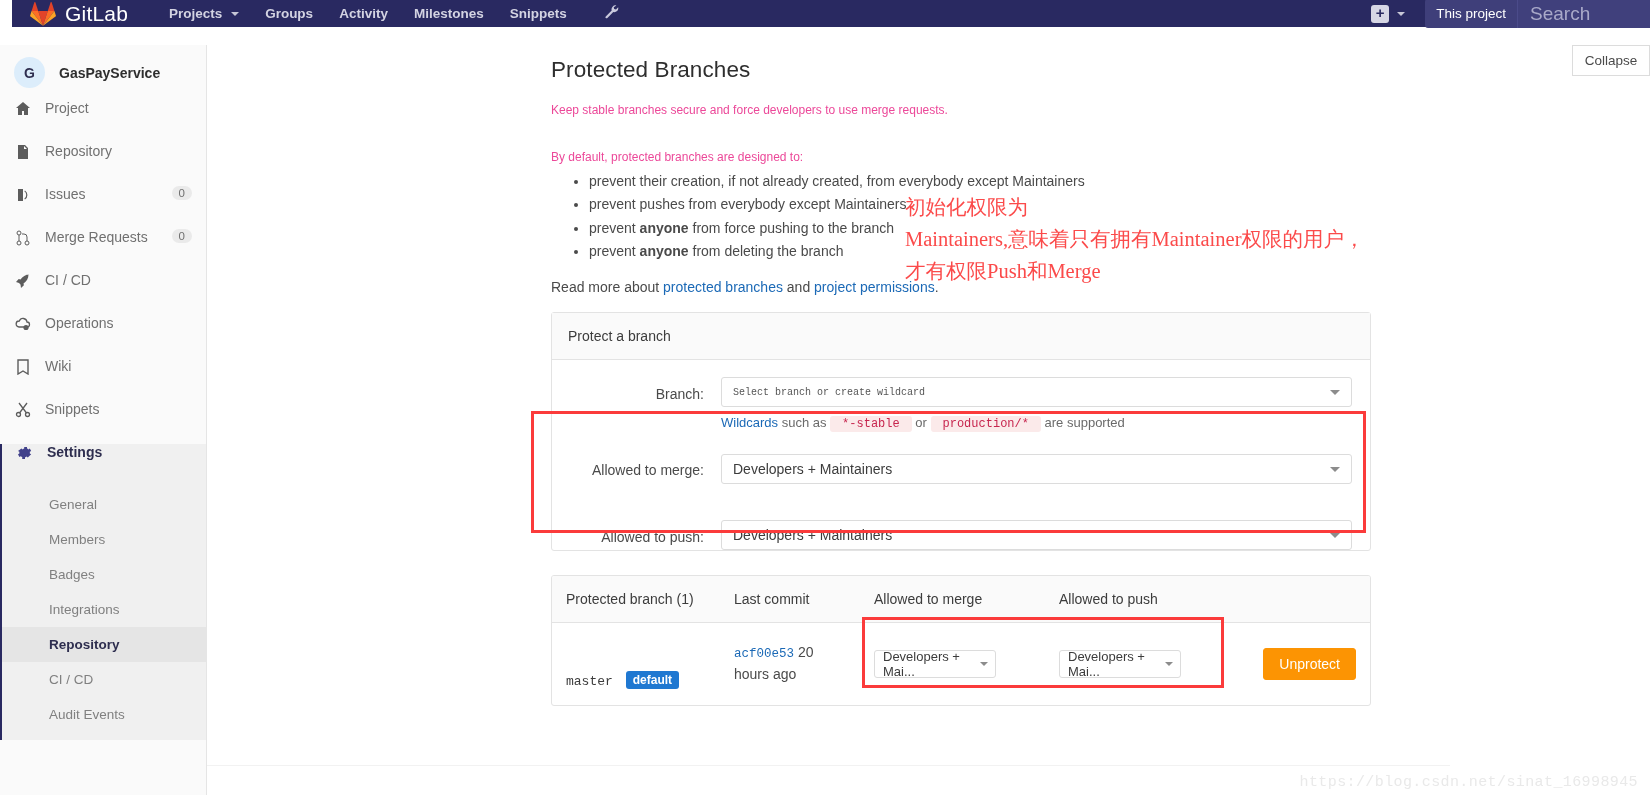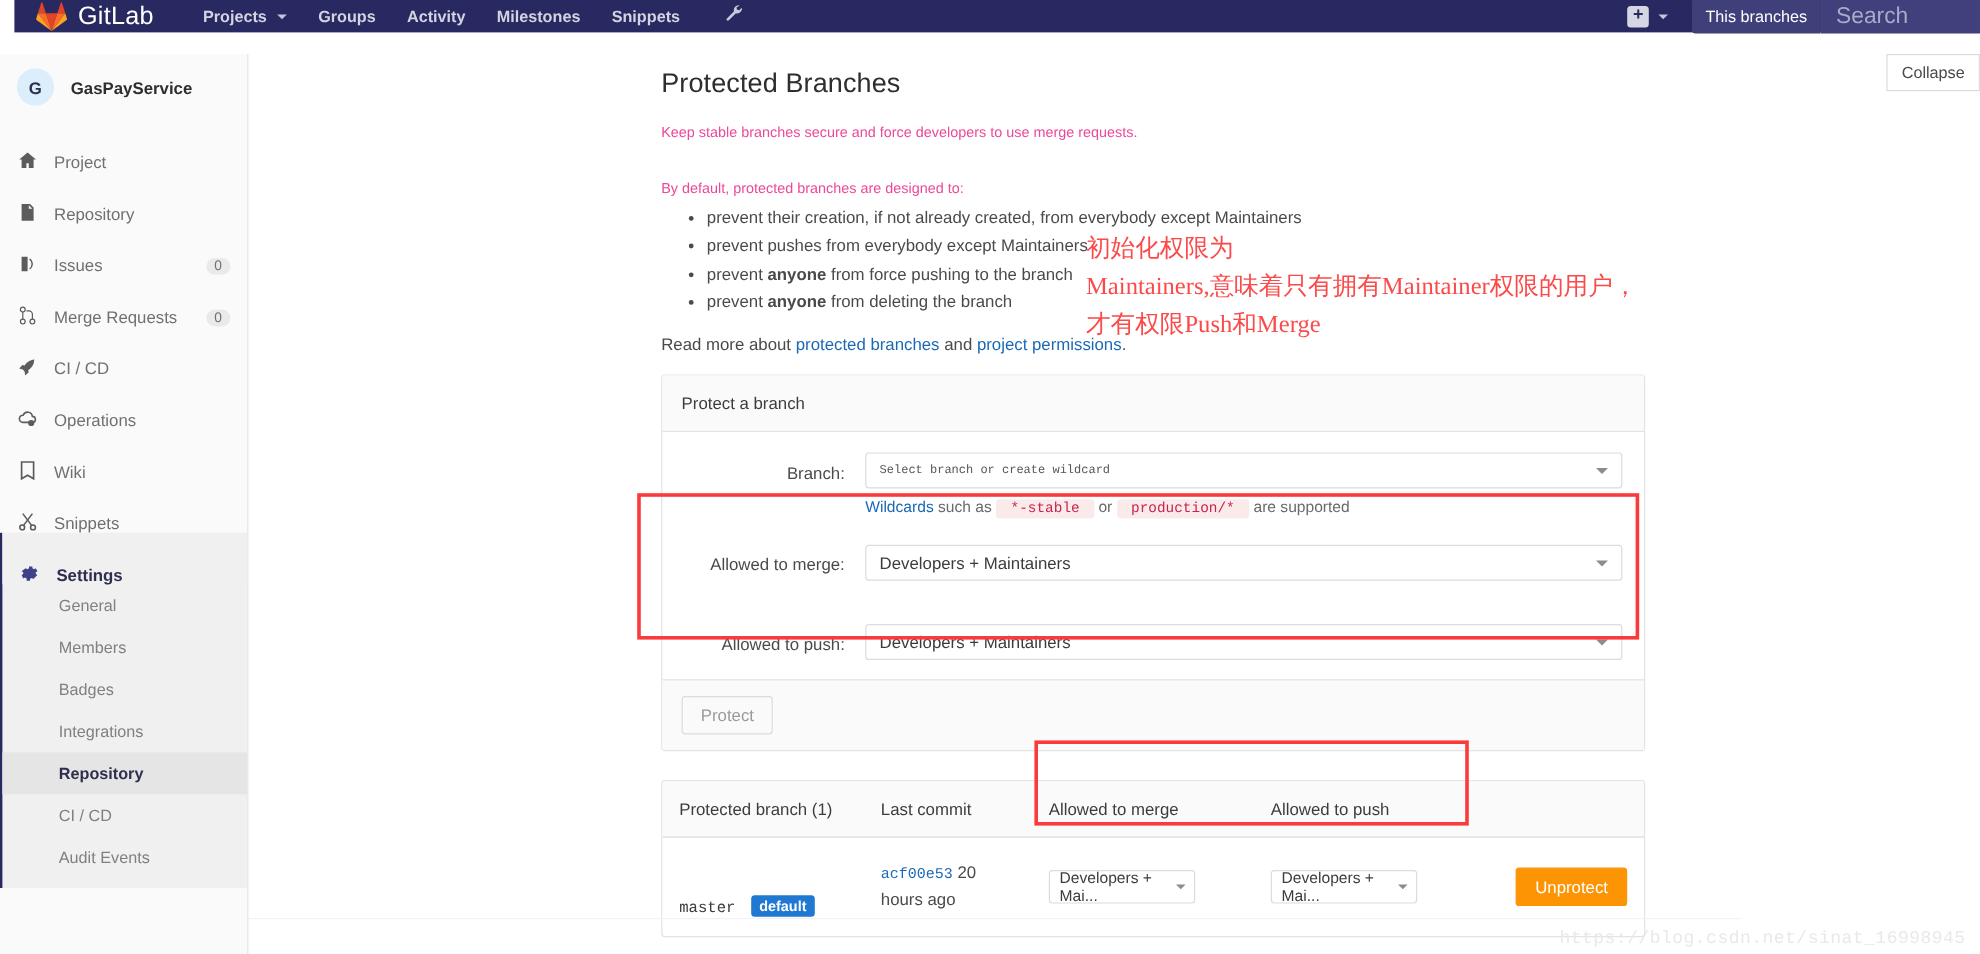--- a/index.html
+++ b/index.html
@@ -85,21 +85,21 @@
     background: #dcedfb; color: #2e2e4f;
     font-size: 14px; font-weight: 600;
     display: flex; align-items: center; justify-content: center;
     flex: 0 0 auto;
   }
   .proj-name {
     margin-left: 14px; font-size: 14px; font-weight: 700; color: #2e2e2e;
     white-space: nowrap; overflow: hidden;
   }
   .side-item {
-    display: flex; align-items: flex-end;
+    display: flex; align-items: flex-start;
     height: 43px; padding: 0 14px;
     color: #707070; font-size: 14px; cursor: pointer;
     position: relative;
   }
   .side-ico {
     width: 18px; height: 18px; flex: 0 0 18px; margin-right: 13px;
     display: flex; align-items: center; justify-content: center;
     color: #5c5c5c;
   }
   .side-ico svg { width: 16px; height: 16px; fill: currentColor; }
@@ -295,21 +295,21 @@
         <path d="M13.2 1.6a4.2 4.2 0 0 0-5 5.3L1.9 13.2a1.2 1.2 0 1 0 1.7 1.7l6.3-6.3a4.2 4.2 0 0 0 5.2-5l-2.3 2.3-1.9-.5-.5-1.9z"></path>
       </svg>
     </div>
   </div>
 
   <div class="nav-right">
     <div class="plus-btn">
       <span class="plus-square">+</span>
       <span class="plus-caret"></span>
     </div>
-    <div class="scope-btn">This branches</div>
+    <div class="scope-btn">This project</div>
     <div class="search-box">Search</div>
   </div>
 </div>
 
 <div class="sidebar">
   <div class="proj-header">
     <div class="proj-avatar">G</div>
     <div class="proj-name">GasPayService</div>
   </div>
 
@@ -462,23 +462,20 @@
         <div class="form-row" style="margin-top:36px">
           <div class="form-label">Allowed to push:</div>
           <div class="ctrl">
             <div class="select-box">
               <span>Developers + Maintainers</span>
               <span class="sel-caret"></span>
             </div>
           </div>
         </div>
 
-        <div class="panel-footer">
-          <button class="btn-protect">Protect</button>
-        </div>
       </div>
     </div>
 
     <div class="tablecard">
       <table class="pb">
         <thead>
           <tr>
             <th style="width:168px">Protected branch (1)</th>
             <th style="width:140px">Last commit</th>
             <th style="width:185px">Allowed to merge</th>

